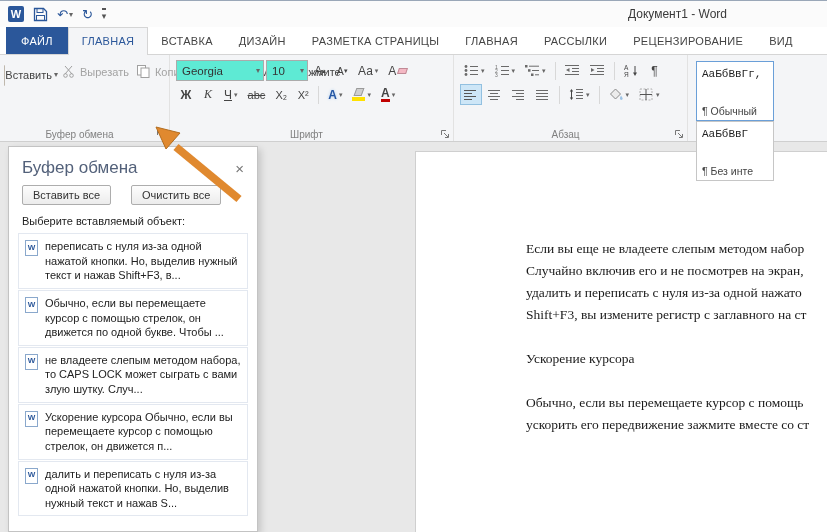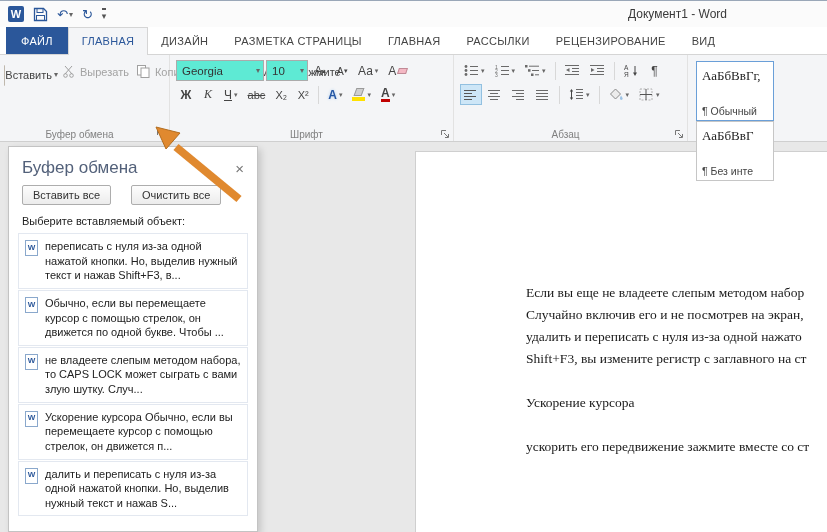--- a/index.html
+++ b/index.html
@@ -51,27 +51,27 @@
   .small-g { font-size:11px; }
   .fx-a { font-weight:bold; color:#2456a4; text-shadow:0 0 3px #a9c9ec; }
   .fc-a { font-weight:bold; border-bottom:3px solid #c00000; line-height:1; }
   .eraser { width:9px; height:6px; background:#f4b8c4; border:1px solid #c08a96; transform:skewX(-18deg); display:inline-block; margin-left:2px; }
   .hl-icon { display:inline-block; width:13px; }
   .hl-tip { display:block; width:8px; height:8px; background:#cfcfcf; border:1px solid #9a9a9a; transform:skewX(-20deg); margin-left:3px; }
   .hl-bar { display:block; width:13px; height:4px; background:#ffe100; margin-top:1px; }
 
   .style-card { width:78px; height:60px; background:#fff; border:1px solid #c6c6c6; margin-right:5px; display:inline-flex; flex-direction:column; justify-content:space-between; padding:6px 5px 3px; cursor:pointer; vertical-align:top; }
   .style-sel { border:1px solid #6a9fd8; }
-  .style-preview { font-family:Liberation Serif, serif; font-size:13px; color:#222; white-space:nowrap; overflow:hidden; }
+  .style-preview { font-family:Liberation Mono, monospace; font-size:11px; color:#222; white-space:nowrap; overflow:hidden; }
   .style-name { font-size:10.5px; color:#444; white-space:nowrap; overflow:hidden; }
 
   
   .workspace { position:absolute; top:142px; left:0; right:0; bottom:0; background:#e8e8e8; }
   .page { position:absolute; left:415px; top:8px; width:560px; height:600px; background:#fff; border:1px solid #cfcfcf; }
-  .page-text { position:absolute; left:110px; top:86px; font-family:"Liberation Serif","DejaVu Serif",serif; font-size:13.5px; color:#1a1a1a; white-space:nowrap;margin-top:44px; }
+  .page-text { position:absolute; left:110px; top:86px; font-family:"Liberation Serif","DejaVu Serif",serif; font-size:13.5px; color:#1a1a1a; white-space:nowrap; }
   .page-line { height:22px; line-height:22px; }
 
   .cb-pane { position:absolute; left:8px; top:3px; bottom:0; width:250px; background:#fff; border:1px solid #c3c3c3; box-shadow:3px 3px 7px rgba(0,0,0,.15); display:flex; flex-direction:column; }
   .cb-head { display:flex; justify-content:space-between; align-items:center; padding:11px 10px 7px 13px; }
   .cb-title { font-size:17px; color:#53617a; }
   .cb-close { font-size:15px; color:#777; cursor:pointer; padding:0 3px; }
   .cb-actions { padding:0 10px 7px 13px; display:flex; gap:20px; }
   .cb-btn { font-size:11px; color:#333; border:1px solid #adadad; background:linear-gradient(#fdfdfd,#ececec); padding:3px 10px; border-radius:2px; cursor:pointer; white-space:nowrap; }
   .cb-instruction { font-size:11px; color:#222; padding:3px 10px 6px 13px; }
   .cb-list { flex:1; overflow:hidden; padding:0 9px; }
@@ -101,20 +101,21 @@
         <span>↻</span>
       </span>
     <span class="qat-more"><span>▾</span></span>
   </div>
   <div class="window-title">Документ1 - Word</div>
 </div>
 
 <div class="tabrow">
   <span class="tab tab-file">ФАЙЛ</span>
   <span class="tab tab-active">ГЛАВНАЯ</span>
+  <span class="tab">ВСТАВКА</span>
   <span class="tab">ДИЗАЙН</span>
   <span class="tab">РАЗМЕТКА СТРАНИЦЫ</span>
   <span class="tab">ГЛАВНАЯ</span>
   <span class="tab">РАССЫЛКИ</span>
   <span class="tab">РЕЦЕНЗИРОВАНИЕ</span>
   <span class="tab">ВИД</span>
 </div>
 
 <div class="ribbon">
 
@@ -355,20 +356,21 @@
 <div class="workspace">
   <div class="page">
     <div class="page-text">
       <div class="page-line">Если вы еще не владеете слепым методом набор</div>
       <div class="page-line">Случайно включив его и не посмотрев на экран, </div>
       <div class="page-line">удалить и переписать с нуля из-за одной нажато</div>
       <div class="page-line">Shift+F3, вы измените регистр с заглавного на ст</div>
       <div class="page-line"></div>
       <div class="page-line">Ускорение курсора</div>
       <div class="page-line"></div>
+      <div class="page-line">Обычно, если вы перемещаете курсор с помощь</div>
       <div class="page-line">ускорить его передвижение зажмите вместе со ст</div>
     </div>
   </div>
 
   <div class="cb-pane">
     <div class="cb-head">
       <span class="cb-title">Буфер обмена</span>
       <span class="cb-close">×</span>
     </div>
     <div class="cb-actions">

